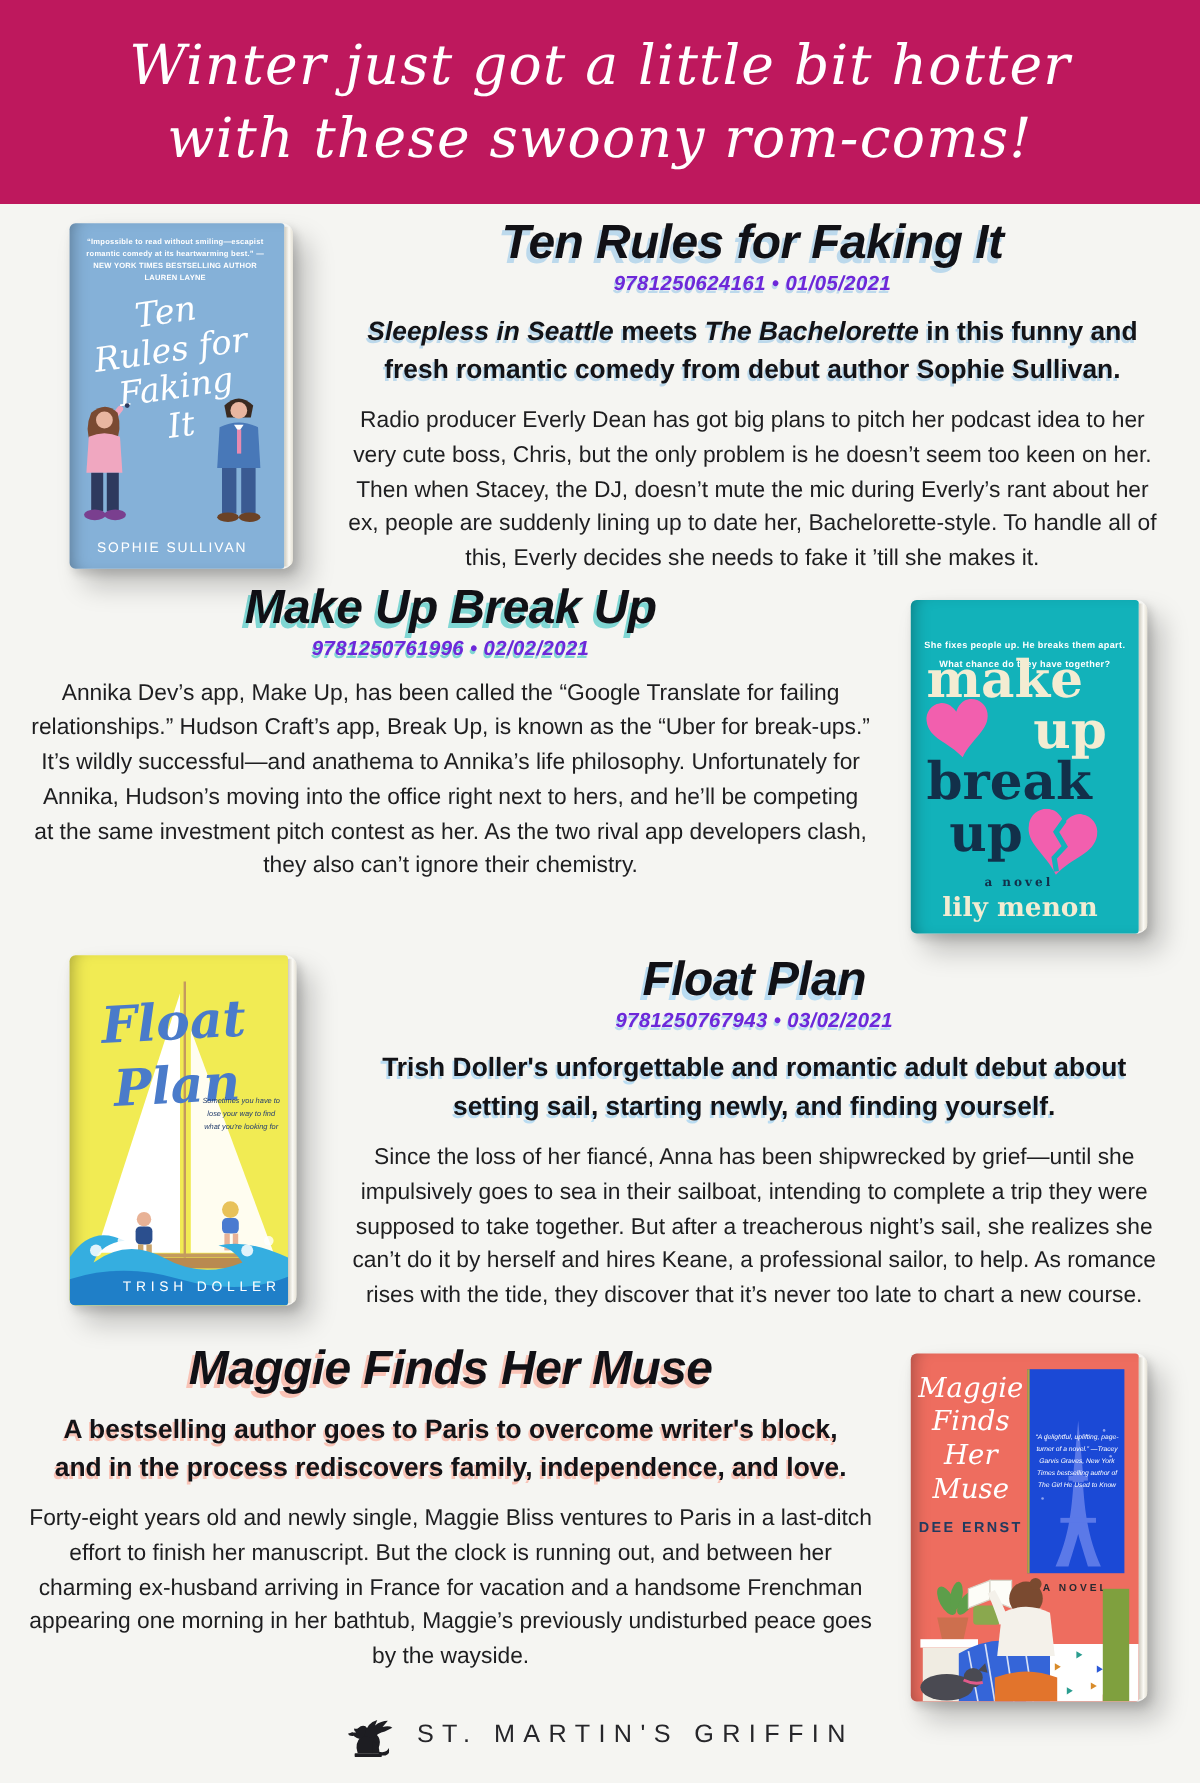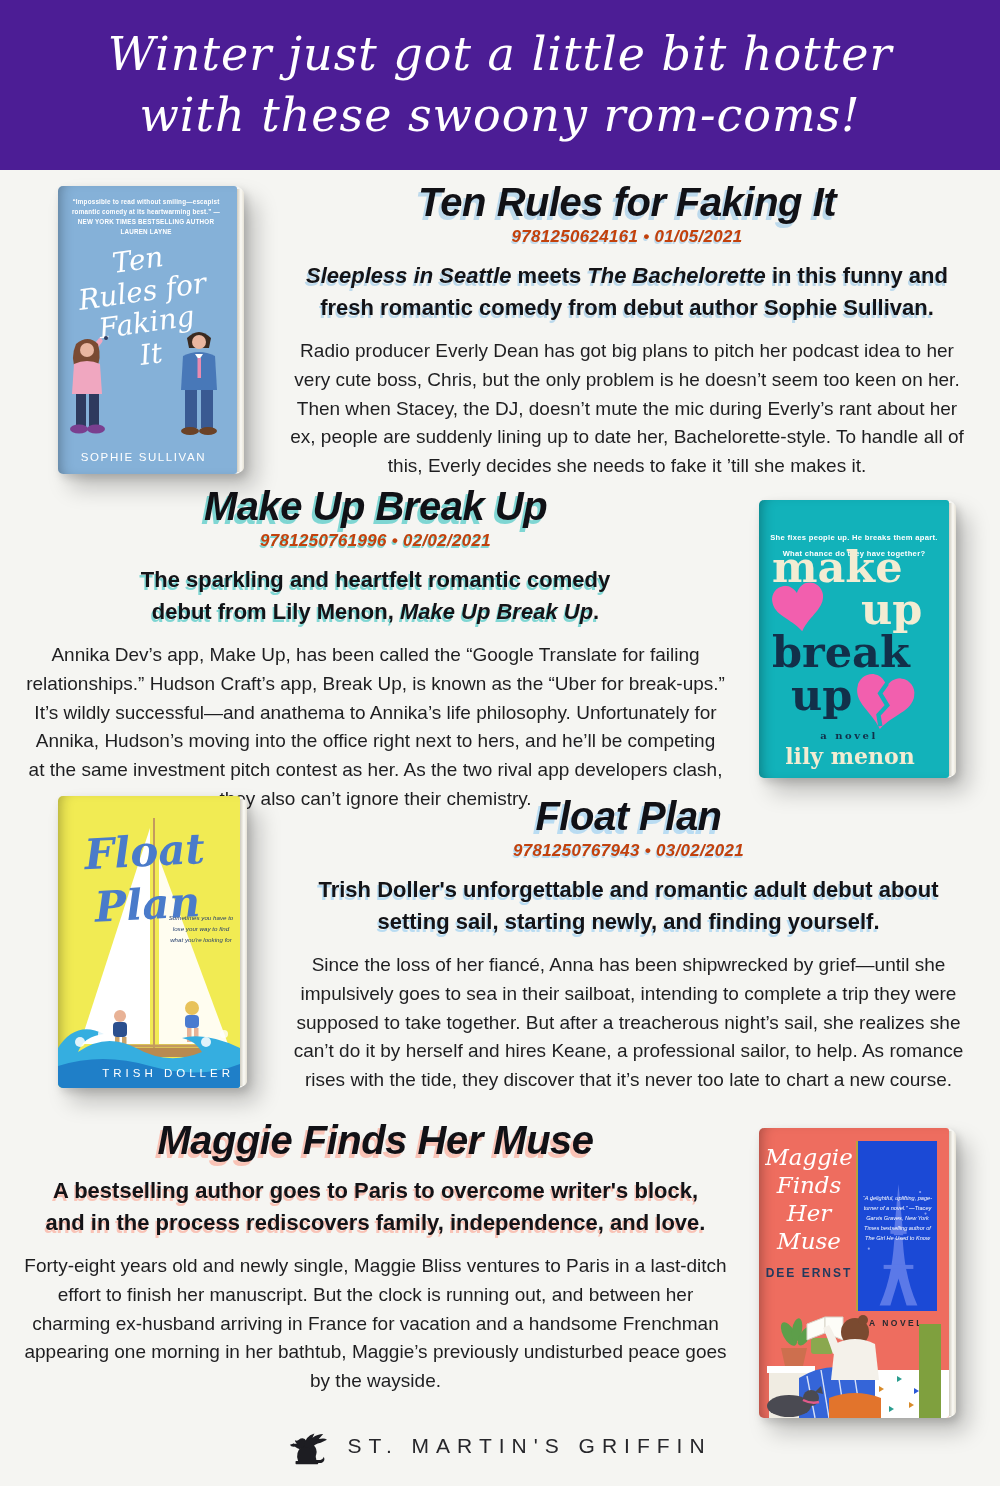--- a/index.html
+++ b/index.html
@@ -26,21 +26,21 @@
   .text-col { flex:1; text-align:center; }
   .sec-1 .text-col, .sec-3 .text-col { margin-left:26px; }
   .sec-2 .text-col, .sec-4 .text-col { margin-right:20px; }
 
   .b-title {
     font-size:40px; font-weight:700; font-style:italic; color:#111116;
     letter-spacing:-0.5px; line-height:1.1;
     text-shadow:-3px 4px 0 var(--accent,#cde);
   }
   .b-meta {
-    font-size:17px; font-weight:700; font-style:italic; margin-top:3px; color:#c2410c;
+    font-size:17px; font-weight:700; font-style:italic; margin-top:3px; color:#6d28d9;
     letter-spacing:0.3px; text-shadow:-1px 2px 0 var(--accent,#cde);
   }
   .b-hook {
     font-size:22px; font-weight:700; margin:13px auto 0; line-height:1.45; color:#131317;
     text-shadow:-1.5px 2.5px 0 var(--accent,#cde);
   }
   .b-hook em { font-style:italic; }
   .sec-1 .b-hook { max-width:680px; }
   .sec-2 .b-hook { max-width:480px; }
   .sec-3 .b-hook { max-width:640px; }
@@ -117,21 +117,21 @@
 
   
   .footer { height:64px; display:flex; justify-content:center; align-items:center; gap:15px; }
   .publisher { font-size:21px; letter-spacing:7px; color:#26262a; font-weight:400; }
 </style>
 </head>
 <body>
 
 <div class="page" style="background-color: rgb(245, 245, 242);">
 
-  <header class="masthead" style="background-color: #4c1d95;">
+  <header class="masthead" style="background-color: #be185d;">
     <div class="script-line">Winter just got a little bit hotter</div>
     <div class="script-line">with these swoony rom-coms!</div>
   </header>
 
   <section class="book-section sec-1" style="--accent: #bcd9ec;">
     <div class="book book-c1">
       <div class="cover" style="background-color: rgb(133, 177, 216);">
         <div class="ov c1-quote">“Impossible to read without smiling—escapist romantic comedy at its heartwarming best.” —NEW YORK TIMES BESTSELLING AUTHOR LAUREN LAYNE</div>
         <div class="ov c1-title">
           <div>Ten</div>
@@ -170,21 +170,20 @@
       <div class="b-meta">9781250624161 • 01/05/2021</div>
       <p class="b-hook"><em>Sleepless in Seattle</em><span> meets </span><em>The Bachelorette</em><span> in this funny and fresh romantic comedy from debut author Sophie Sullivan.</span></p>
       <p class="b-desc">Radio producer Everly Dean has got big plans to pitch her podcast idea to her very cute boss, Chris, but the only problem is he doesn’t seem too keen on her. Then when Stacey, the DJ, doesn’t mute the mic during Everly’s rant about her ex, people are suddenly lining up to date her, Bachelorette-style. To handle all of this, Everly decides she needs to fake it ’till she makes it.</p>
     </div>
   </section>
 
   <section class="book-section sec-2" style="--accent: #7fd6d3;">
     <div class="text-col">
       <h2 class="b-title">Make Up Break Up</h2>
       <div class="b-meta">9781250761996 • 02/02/2021</div>
-      <p class="b-hook"><span>The sparkling and heartfelt romantic comedy debut from Lily Menon, </span><em>Make Up Break Up</em><span>.</span></p>
       <p class="b-desc">Annika Dev’s app, Make Up, has been called the “Google Translate for failing relationships.” Hudson Craft’s app, Break Up, is known as the “Uber for break-ups.” It’s wildly successful—and anathema to Annika’s life philosophy. Unfortunately for Annika, Hudson’s moving into the office right next to hers, and he’ll be competing at the same investment pitch contest as her. As the two rival app developers clash, they also can’t ignore their chemistry.</p>
     </div>
     <div class="book book-c2">
       <div class="cover" style="background-color: rgb(18, 178, 186);">
         <div class="ov c2-tags">
           <div>She fixes people up. He breaks them apart.</div>
           <div>What chance do they have together?</div>
         </div>
         <svg class="ov c2-heart1" width="52" height="48" viewBox="0 0 32 30">
           <path d="M23.6 0c-3.4 0-6.3 2.7-7.6 5.6C14.7 2.7 11.8 0 8.4 0 3.8 0 0 3.8 0 8.4c0 9.4 9.5 11.9 16 21.2 6.1-9.3 16-12.1 16-21.2C32 3.8 28.2 0 23.6 0z" fill="#f25fae"></path>

